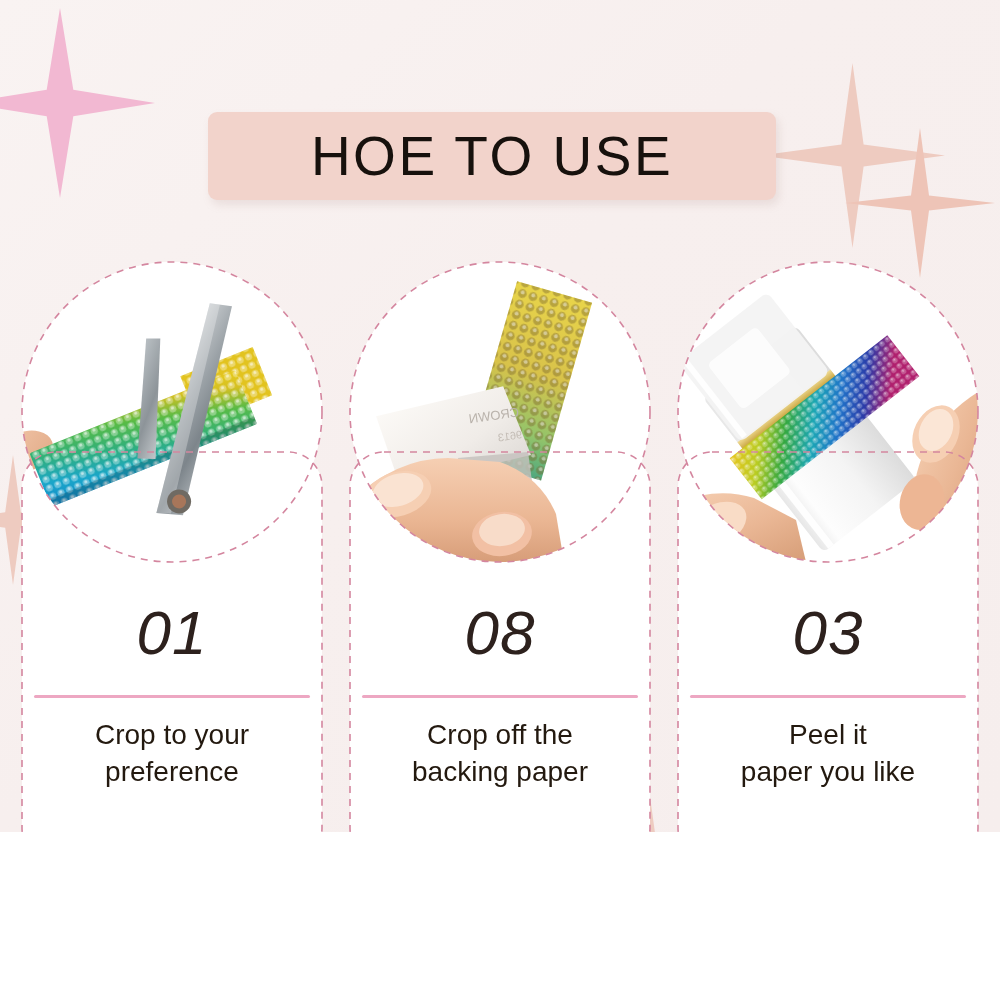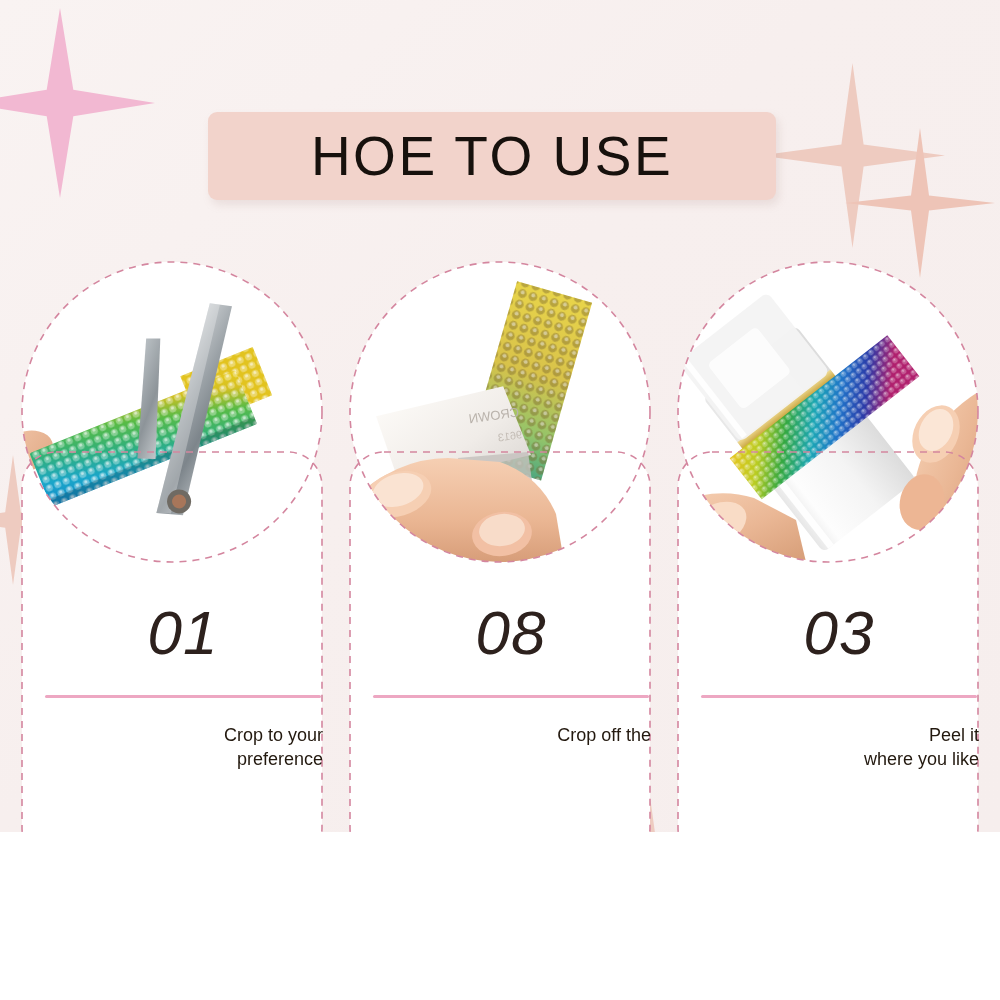--- a/index.html
+++ b/index.html
@@ -108,21 +108,20 @@
   .photo-art { position: absolute; left: 0; top: 0; width: 300px; height: 300px; }
   .photo-art svg { display: block; width: 100%; height: 100%; }
 
   
   .card-content {
     position: absolute;
     left: 0;
     top: 190px;
     width: 300px;
     height: 410px;
-    margin-left: 11px;
   }
   .step-number {
     position: absolute;
     top: 150px;
     left: 0;
     width: 300px;
     text-align: center;
     font-size: 62px;
     font-style: italic;
     font-weight: 400;
@@ -134,25 +133,25 @@
     position: absolute;
     top: 243px;
     left: 12px;
     width: 276px;
     height: 3px;
     background: #eda7c2;
     border-radius: 2px;
   }
   .step-caption {
     position: absolute;
-    top: 272px;
+    top: 264px;
     left: 10px;
     width: 280px;
-    text-align: right;
-    font-size: 18px;
+    text-align: center;
+    font-size: 28px;
     line-height: 1.33;
     color: #23190f;
   }
 </style>
 </head>
 <body>
 
 <div id="stage">
 
   <div class="sparkle" style="left:-35px; top:8px; width:190px; height:190px;">
@@ -335,20 +334,21 @@
         <circle cx="156" cy="156" r="150" fill="none" stroke="#d4869f" stroke-width="1.6" stroke-dasharray="7 6"></circle>
         <rect x="6" y="196" width="300" height="410" rx="34" ry="34" fill="none" stroke="#d4869f" stroke-width="1.6" stroke-dasharray="7 6"></rect>
       </svg>
     </div>
 
     <div class="card-content">
       <div class="step-number">08</div>
       <div class="step-divider"></div>
       <div class="step-caption">
         <span>Crop off the</span><br>
+        <span>backing paper</span>
       </div>
     </div>
   </div>
 
   <div class="step-tag" id="step-3">
     <div class="tag-fill-circle"></div>
     <div class="tag-fill-card"></div>
 
     <div class="photo-circle">
       <div class="photo-art">
@@ -417,18 +417,18 @@
         <circle cx="156" cy="156" r="150" fill="none" stroke="#d4869f" stroke-width="1.6" stroke-dasharray="7 6"></circle>
         <rect x="6" y="196" width="300" height="410" rx="34" ry="34" fill="none" stroke="#d4869f" stroke-width="1.6" stroke-dasharray="7 6"></rect>
       </svg>
     </div>
 
     <div class="card-content">
       <div class="step-number">03</div>
       <div class="step-divider"></div>
       <div class="step-caption">
         <span>Peel it</span><br>
-        <span>where you like</span>
+        <span>paper you like</span>
       </div>
     </div>
   </div>
 
 </div>
 
 </body></html>

